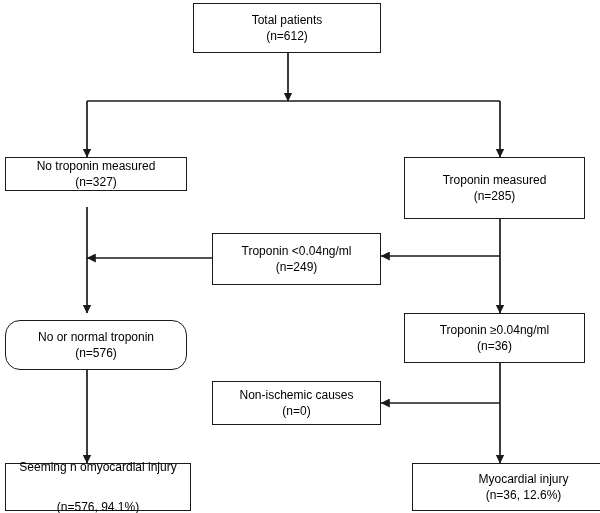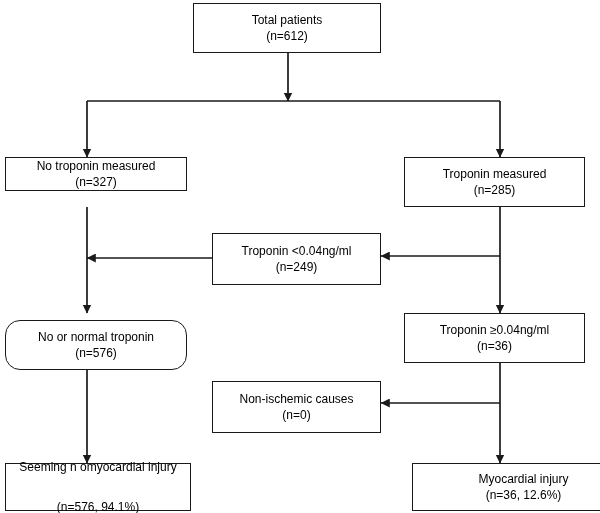--- a/index.html
+++ b/index.html
@@ -84,41 +84,41 @@
   <div class="node-box" style="left:193px; top:3px; width:188px; height:50px;">
     <span class="node-line1">Total patients</span>
     <span class="node-line2">(n=612)</span>
   </div>
 
   <div class="node-box" style="left:5px; top:157px; width:182px; height:34px;">
     <span class="node-line1">No troponin measured</span>
     <span class="node-line2">(n=327)</span>
   </div>
 
-  <div class="node-box" style="left:404px; top:157px; width:181px; height:50px;">
+  <div class="node-box" style="left:404px; top:157px; width:181px; height:62px;">
     <span class="node-line1">Troponin measured</span>
     <span class="node-line2">(n=285)</span>
   </div>
 
   <div class="node-box" style="left:212px; top:233px; width:169px; height:52px;">
     <span class="node-line1">Troponin &lt;0.04ng/ml</span>
     <span class="node-line2">(n=249)</span>
   </div>
 
   <div class="node-box" style="left:5px; top:320px; width:182px; height:50px;border-radius:15px;">
     <span class="node-line1">No or normal troponin</span>
     <span class="node-line2">(n=576)</span>
   </div>
 
   <div class="node-box" style="left:404px; top:313px; width:181px; height:50px;">
     <span class="node-line1">Troponin ≥0.04ng/ml</span>
     <span class="node-line2">(n=36)</span>
   </div>
 
-  <div class="node-box" style="left:212px; top:381px; width:169px; height:52px;">
+  <div class="node-box" style="left:212px; top:381px; width:169px; height:44px;">
     <span class="node-line1">Non-ischemic causes</span>
     <span class="node-line2">(n=0)</span>
   </div>
 
   <div class="node-box" style="left:5px; top:463px; width:186px; height:48px;gap:24px;">
     <span class="node-line1">Seeming n omyocardial injury</span>
     <span class="node-line2">(n=576, 94.1%)</span>
   </div>
 
   <div class="node-box" style="left:412px; top:463px; width:223px; height:48px;">

